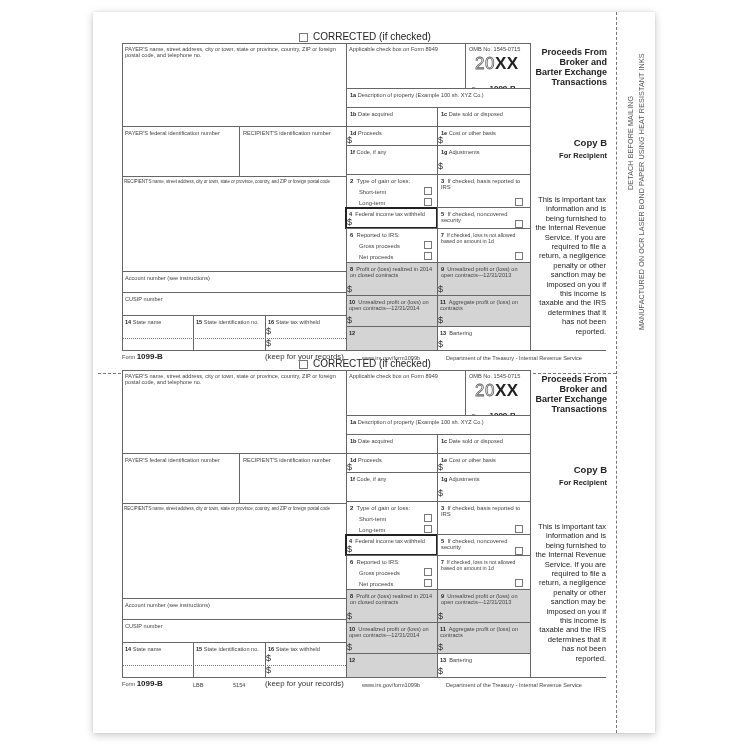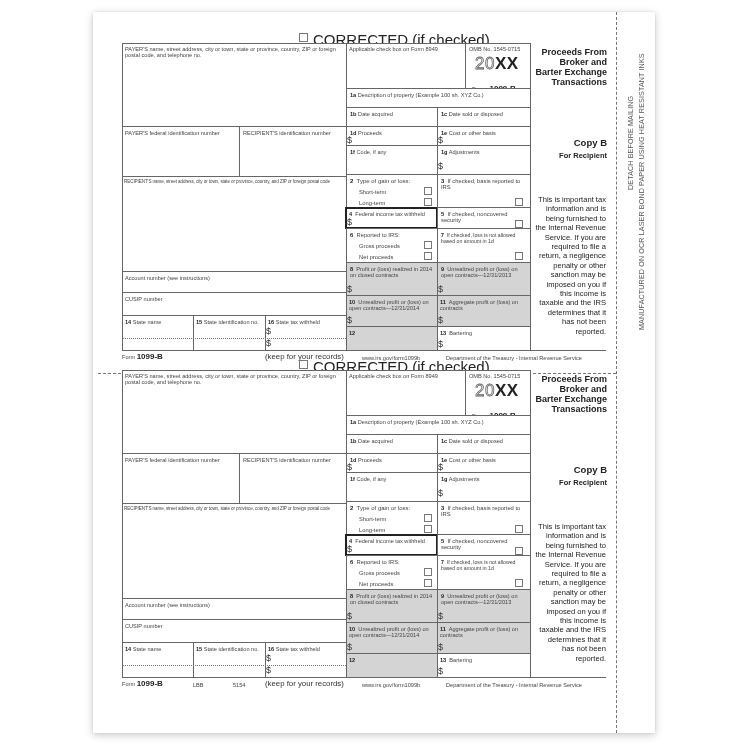--- a/index.html
+++ b/index.html
@@ -12,21 +12,21 @@
   .vt1{left:6px;top:178px;}
   .vt2{left:17px;top:318px;}
   .form{position:absolute;left:0;width:750px;height:360px;}
   .abs{position:absolute;}
   .cell{position:absolute;border:1px solid #666;box-sizing:border-box;background:#fff;}
   .shade{background:#d4d4d4;}
   .lbl{position:absolute;font-size:5.6px;line-height:6.2px;color:#444;}
   .lbl b{font-weight:bold;color:#222;}
   .dollar{position:absolute;font-size:9px;color:#333;}
   .cb{position:absolute;width:8px;height:8px;border:1px solid #777;background:#fff;box-sizing:border-box;}
-  .corrected{position:absolute;font-size:15px;color:#222;}
+  .corrected{position:absolute;font-size:10px;color:#222;}
   .title-right{position:absolute;font-size:9px;font-weight:bold;color:#222;text-align:right;line-height:10px;}
   .copyb{position:absolute;font-size:9.5px;font-weight:bold;color:#222;text-align:right;}
   .forrec{position:absolute;font-size:7.5px;font-weight:bold;color:#222;text-align:right;}
   .notice{position:absolute;font-size:7.6px;line-height:9.4px;color:#222;text-align:right;}
   .footer{position:absolute;font-size:5.6px;color:#444;white-space:nowrap;}
   .year{position:absolute;font-size:17px;font-weight:bold;color:#222;letter-spacing:0.5px;}
   .year .outline{color:#fff;-webkit-text-stroke:0.8px #666;font-weight:normal;}
   .thick{border:2px solid #222 !important;}
   .dotted{position:absolute;border-top:1px dotted #777;}
 </style>

